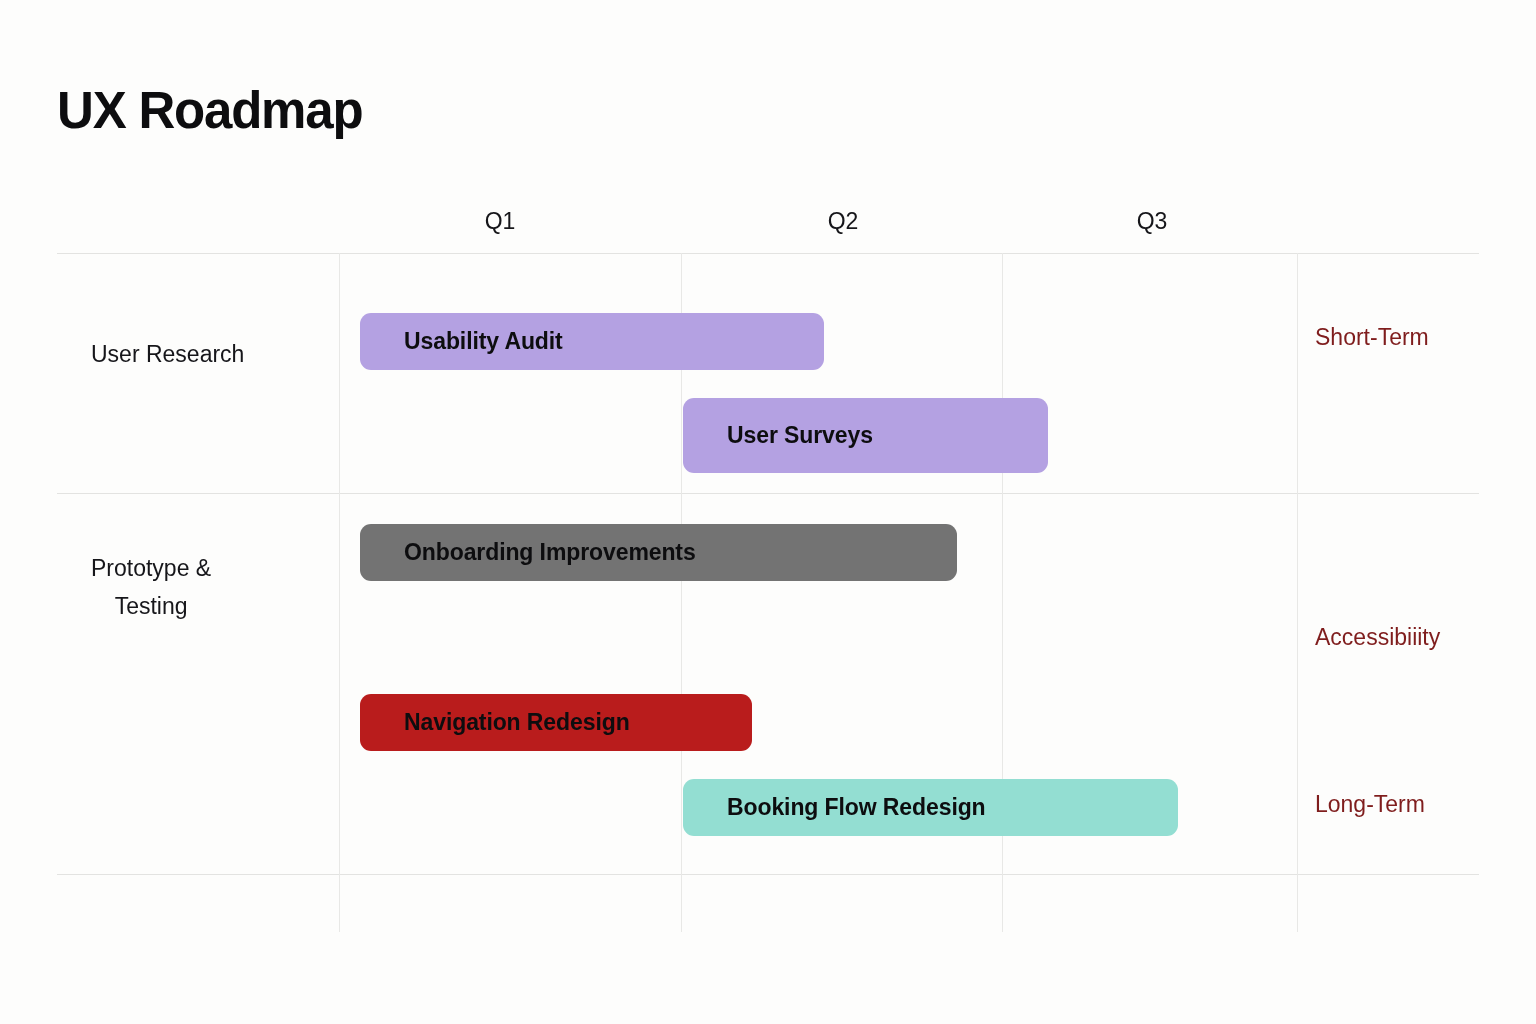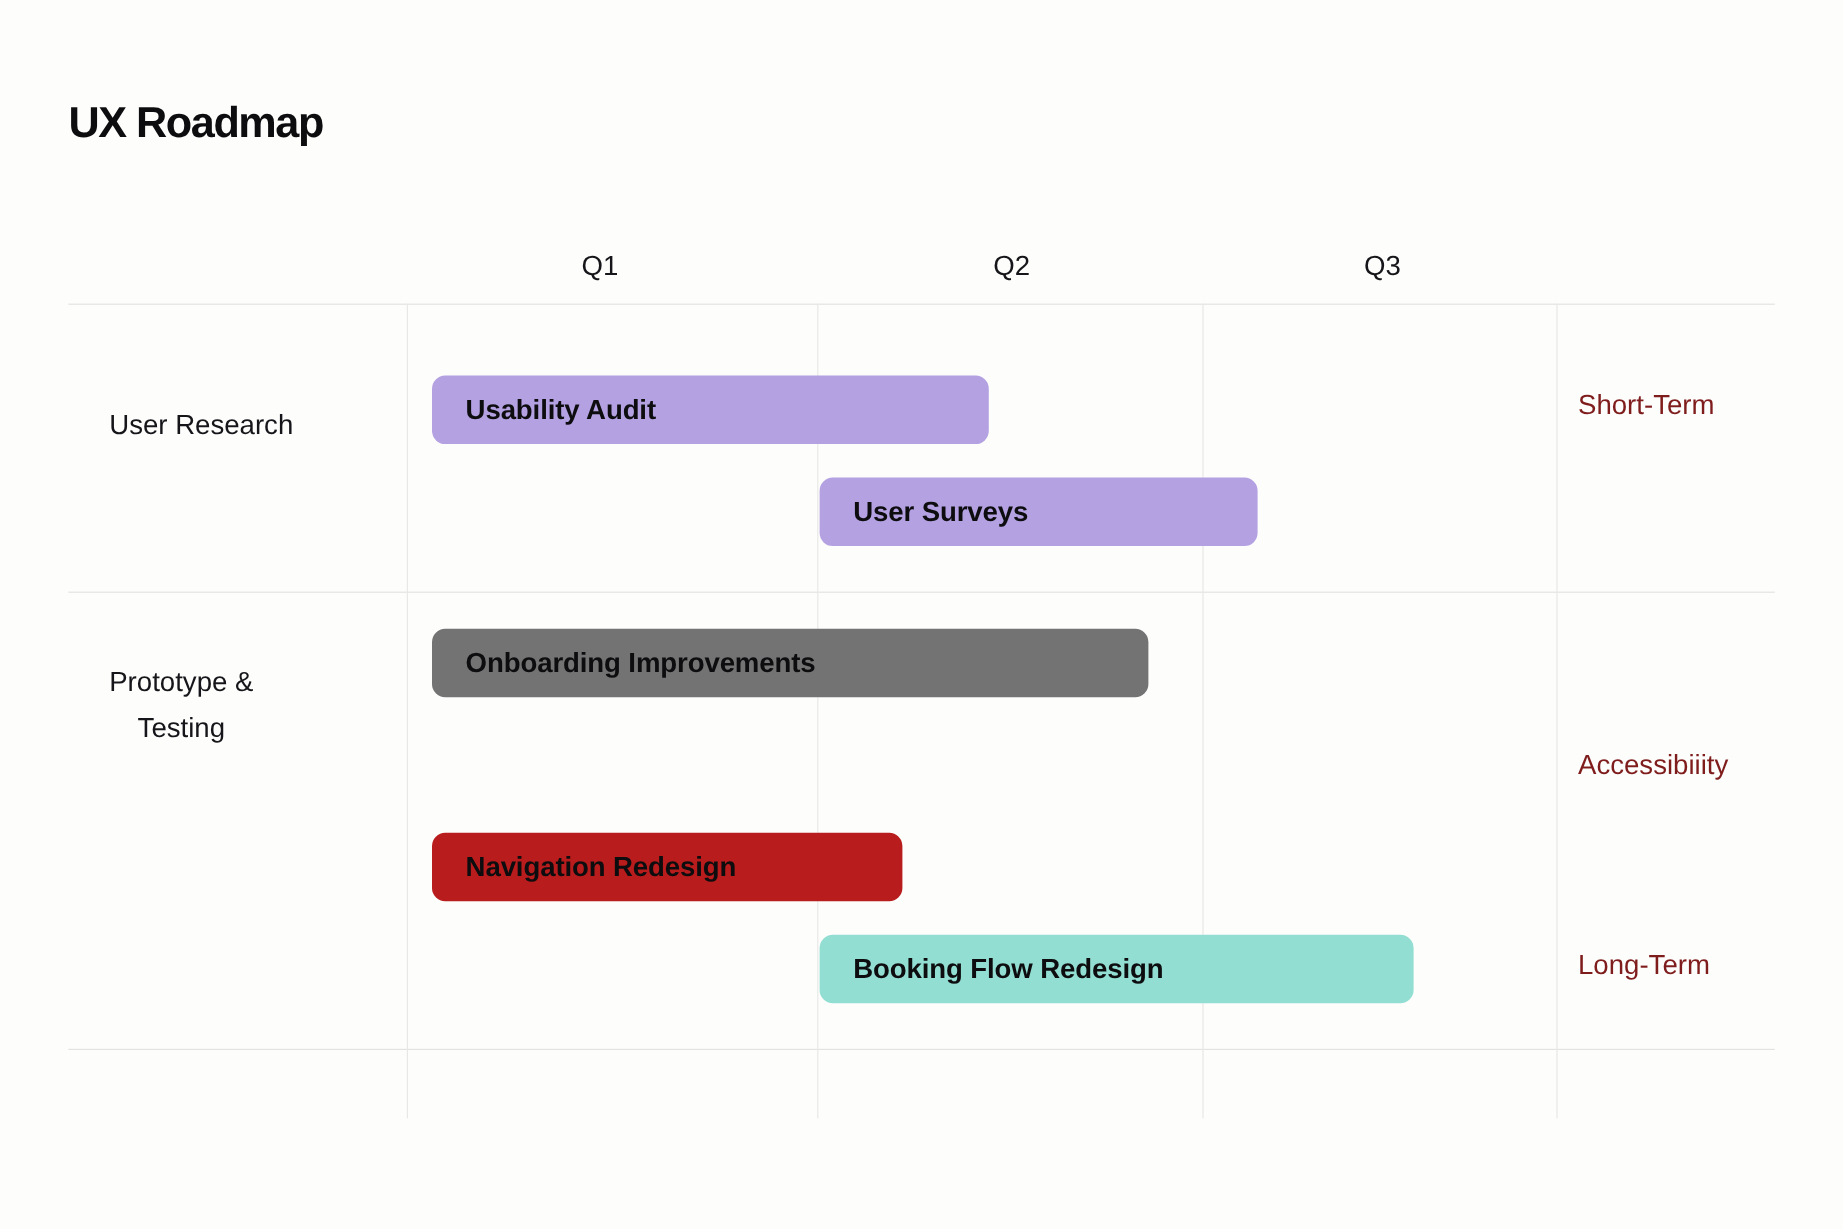--- a/index.html
+++ b/index.html
@@ -17,21 +17,21 @@
     width: 1536px;
     height: 1024px;
     background: #fdfdfc;
   }
 
   
   #page-title {
     position: absolute;
     left: 57px;
     top: 82px;
-    font-size: 36px;
+    font-size: 51px;
     font-weight: 700;
     letter-spacing: -1.2px;
     color: #0d0d0f;
     line-height: 1.12;
     white-space: nowrap;
   }
 
   
   .hline {
     position: absolute;
@@ -83,21 +83,21 @@
     position: absolute;
     border-radius: 11px;
     display: flex;
     align-items: center;
   }
   .task-bar .task-text {
     font-size: 23px;
     font-weight: 600;
     color: #0d0d0f;
     letter-spacing: -0.1px;
-    padding-left: 28px;
+    padding-left: 44px;
     white-space: nowrap;
   }
 </style>
 </head>
 <body>
 
 <div id="roadmap-canvas">
 
   <div id="page-title">UX Roadmap</div>
 
@@ -119,21 +119,21 @@
 Testing</div>
 
   <div class="phase-label" style="top:324px;">Short-Term</div>
   <div class="phase-label" style="top:624px;">Accessibiiity</div>
   <div class="phase-label" style="top:791px;">Long-Term</div>
 
   <div class="task-bar" style="left:360px; top:313px; width:464px; height:57px; background:#b4a1e2;">
     <span class="task-text">Usability Audit</span>
   </div>
 
-  <div class="task-bar" style="left:683px; top:398px; width:365px; height:57px; background:#b4a1e2;text-align:right;">
+  <div class="task-bar" style="left:683px; top:398px; width:365px; height:75px; background:#b4a1e2;text-align:right;">
     <span class="task-text">User Surveys</span>
   </div>
 
   <div class="task-bar" style="left:360px; top:524px; width:597px; height:57px; background:#737373;">
     <span class="task-text">Onboarding Improvements</span>
   </div>
 
 
   <div class="task-bar" style="left:360px; top:694px; width:392px; height:57px; background:#b91c1c;">
     <span class="task-text">Navigation Redesign</span>

